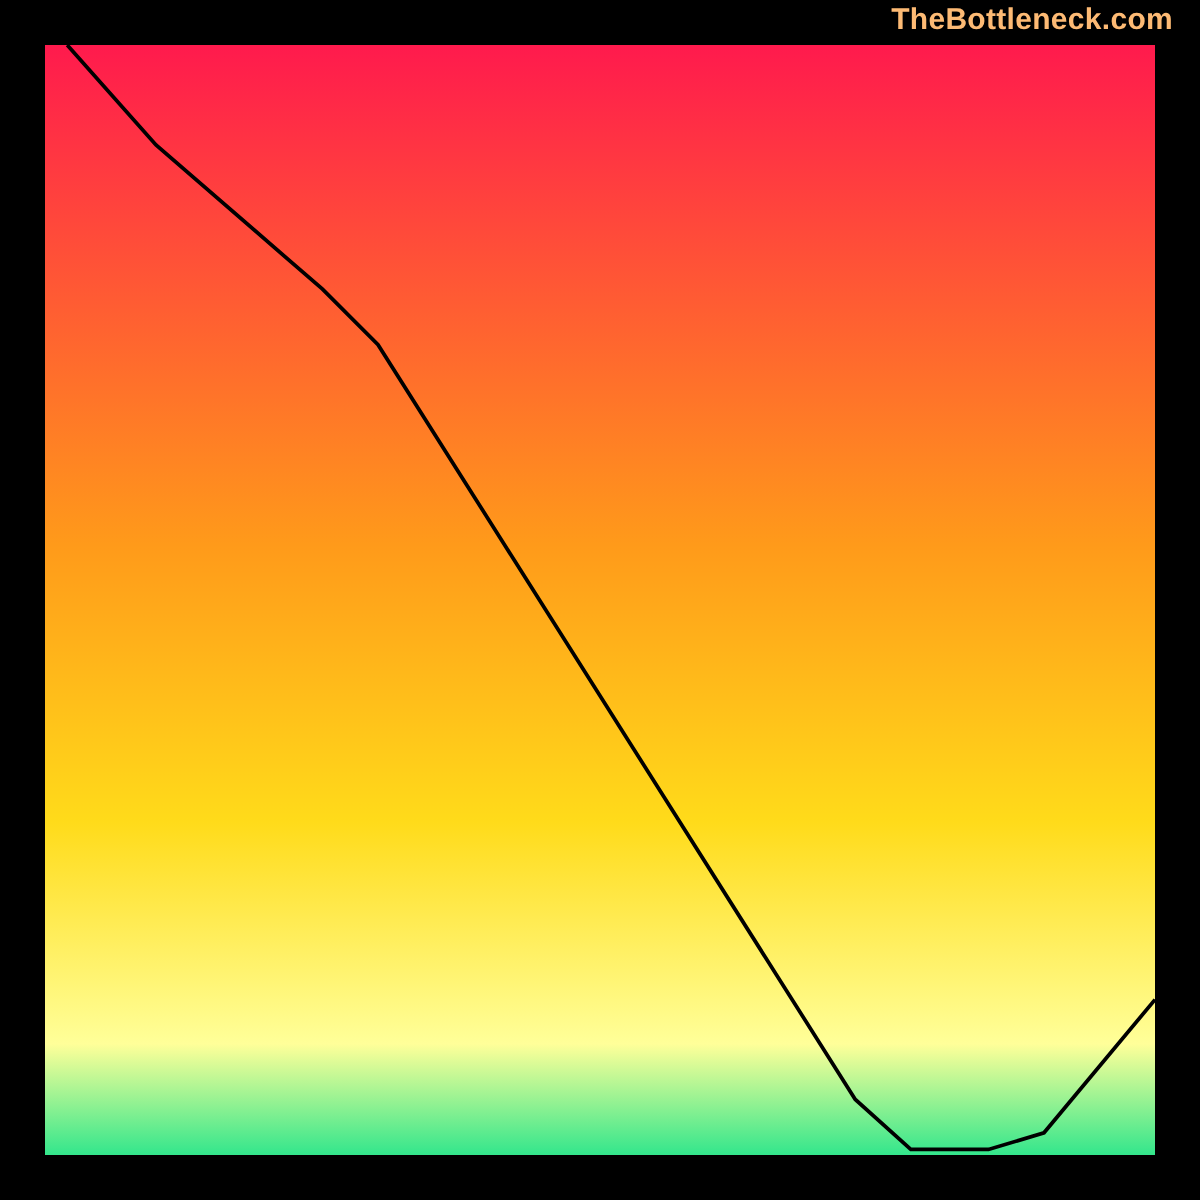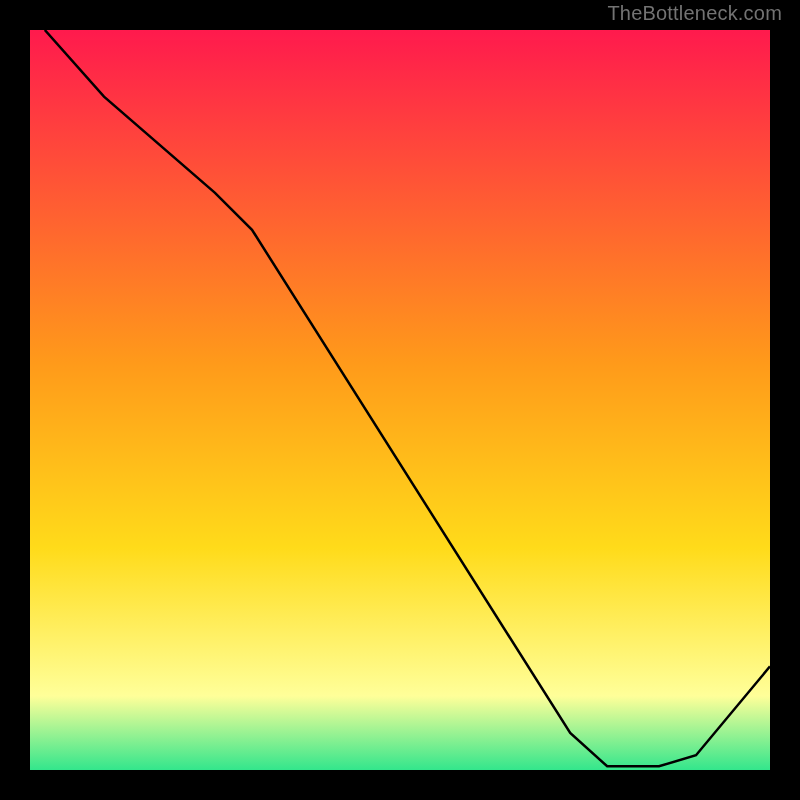--- a/index.html
+++ b/index.html
@@ -14,23 +14,23 @@
   .canvas {
     position: relative;
     width: 800px;
     height: 800px;
     background: #000;
   }
   .watermark {
     position: absolute;
     top: 2px;
     right: 18px;
-    color: #737373;
+    color: #fdba74;
     font-size: 20px;
-    font-weight: normal;
+    font-weight: bold;
     letter-spacing: 0.2px;
   }
   .plot {
     position: absolute;
     left: 30px;
     top: 30px;
     width: 740px;
     height: 740px;
   }
   svg { display: block; }

